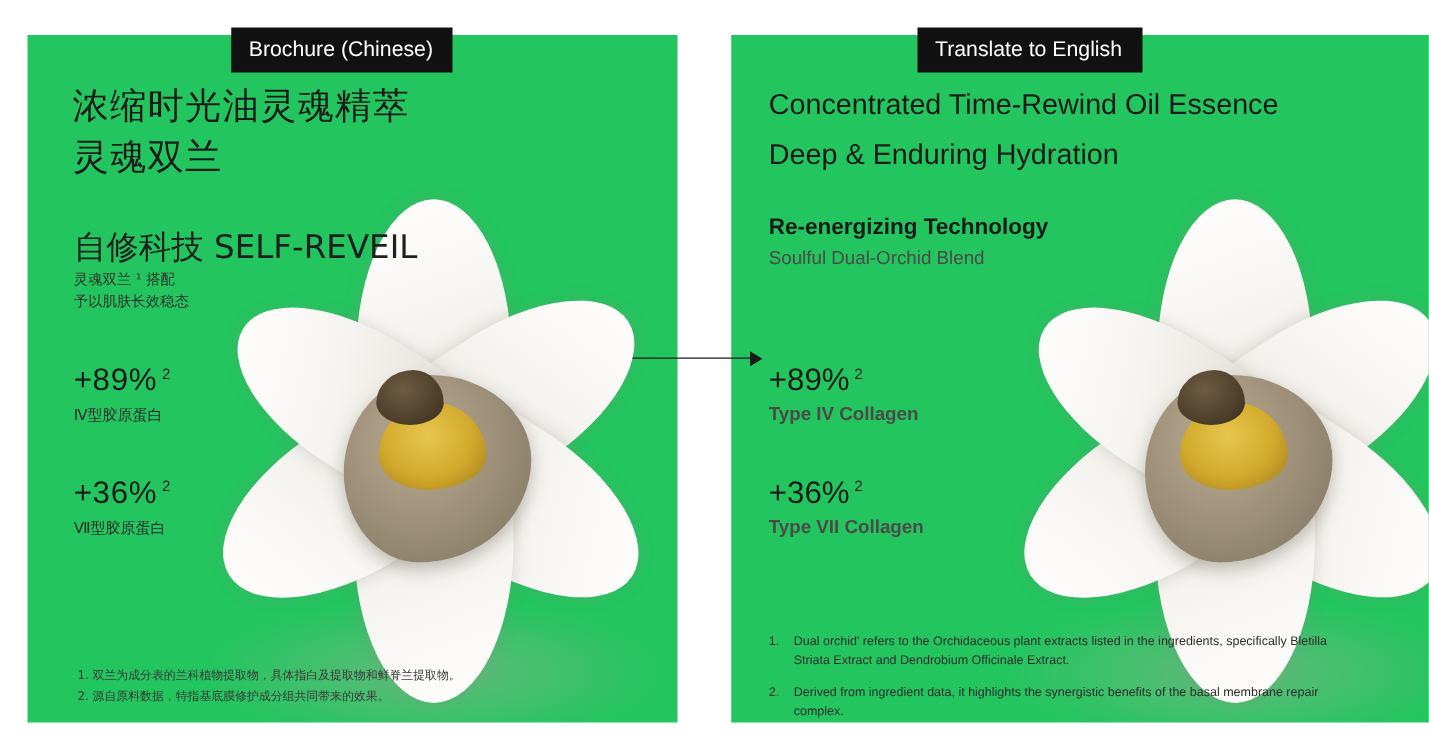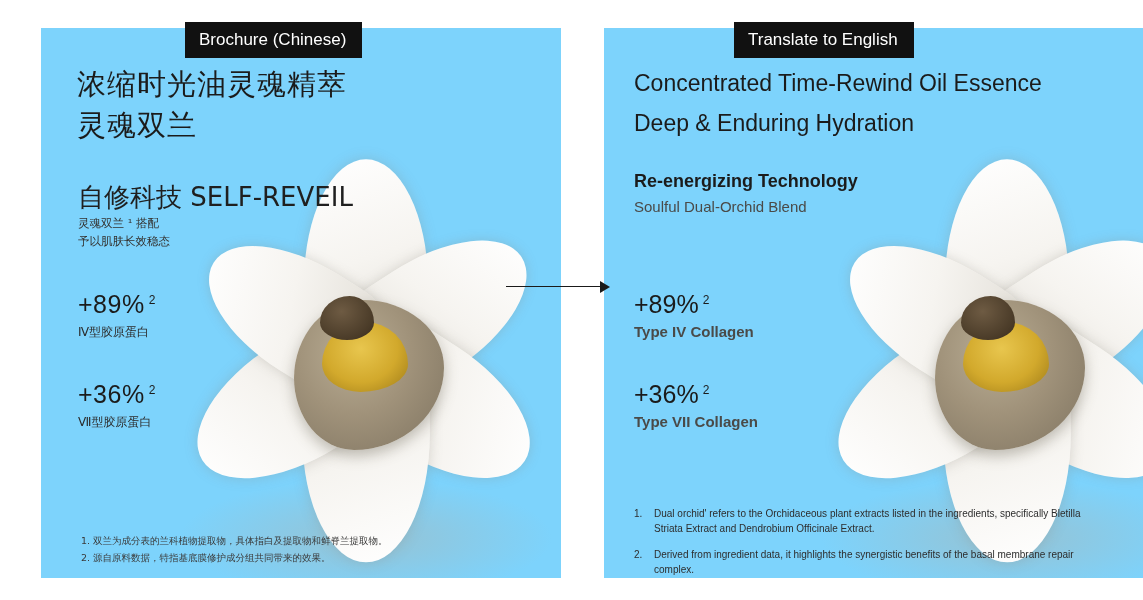--- a/index.html
+++ b/index.html
@@ -18,23 +18,22 @@
   .stage {
     position: absolute;
     inset: 0;
   }
 
   
   .panel {
     position: absolute;
     top: 28px;
     height: 550px;
-    background: #7dd3fc;
+    background: #22c55e;
     overflow: hidden;
-    margin-left: 19px;
   }
   .panel-left  { left: 22px;  width: 520px; }
   .panel-right { left: 585px; width: 608px; }
 
   
   .flower {
     position: absolute;
     right: -40px;
     bottom: -30px;
     width: 470px;

